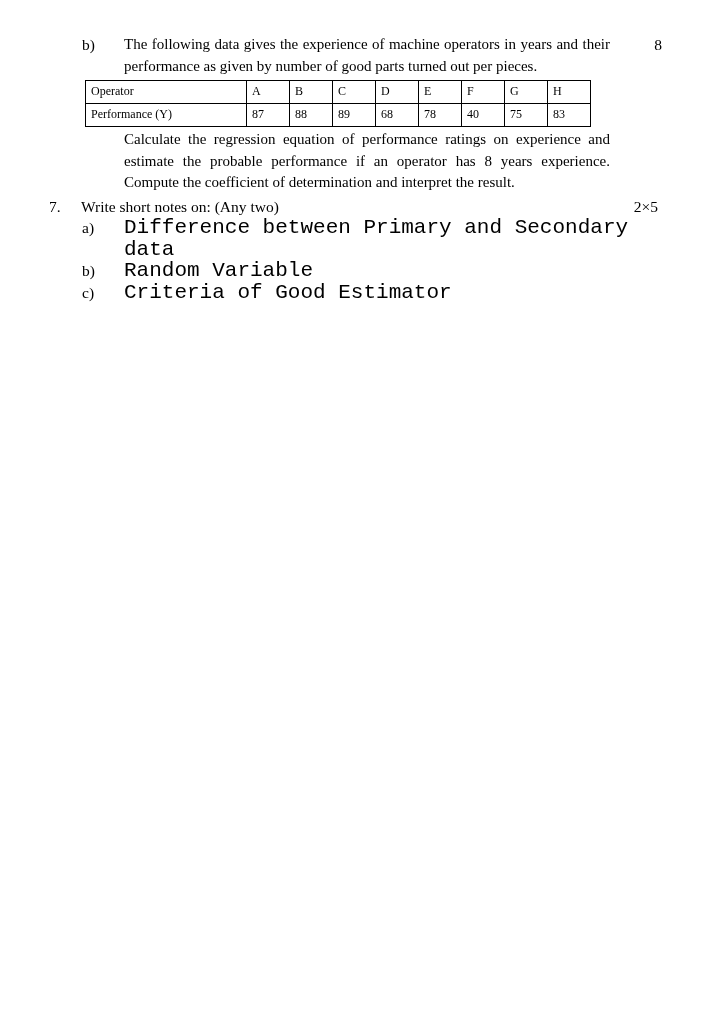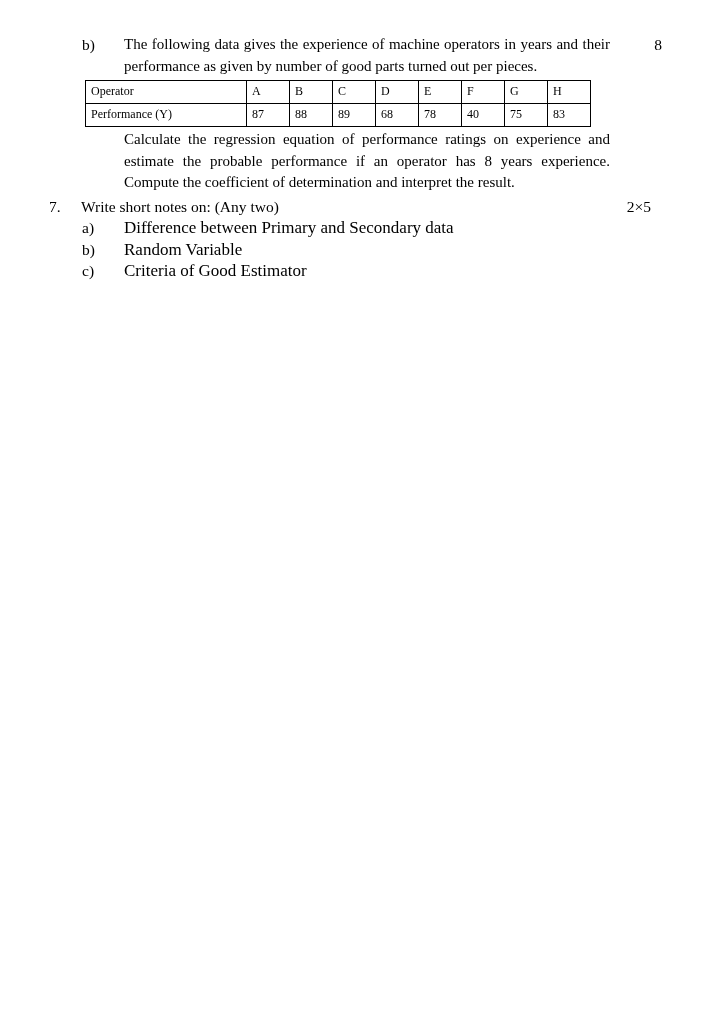--- a/index.html
+++ b/index.html
@@ -95,31 +95,31 @@
     padding-right: 0;
   }
   .q7-head {
     display: flex;
     position: relative;
   }
   .q7-head .q-num { width: 32px; flex: 0 0 32px; padding-left: 2px; }
   .q7-title { font-size: 15.5px; line-height: 21.5px; }
   .q7-marks {
     position: absolute;
-    right: 11px;
+    right: 4px;
     top: 0;
     font-size: 15.5px;
     line-height: 21.5px;
   }
   .q7-item {
     display: flex;
     margin-left: 35px;
   }
   .q7-item .q-sub { width: 42px; flex: 0 0 42px; }
-  .q7-item-text { font-size: 17px; line-height: 21.5px; }
+  .q7-item-text { font-size: 21px; line-height: 21.5px; font-family: Liberation Mono, monospace; }
 
   
   .footer {
     position: absolute;
     left: 0;
     right: 0;
     top: 968px;
     text-align: center;
     font-size: 15.5px;
   }

